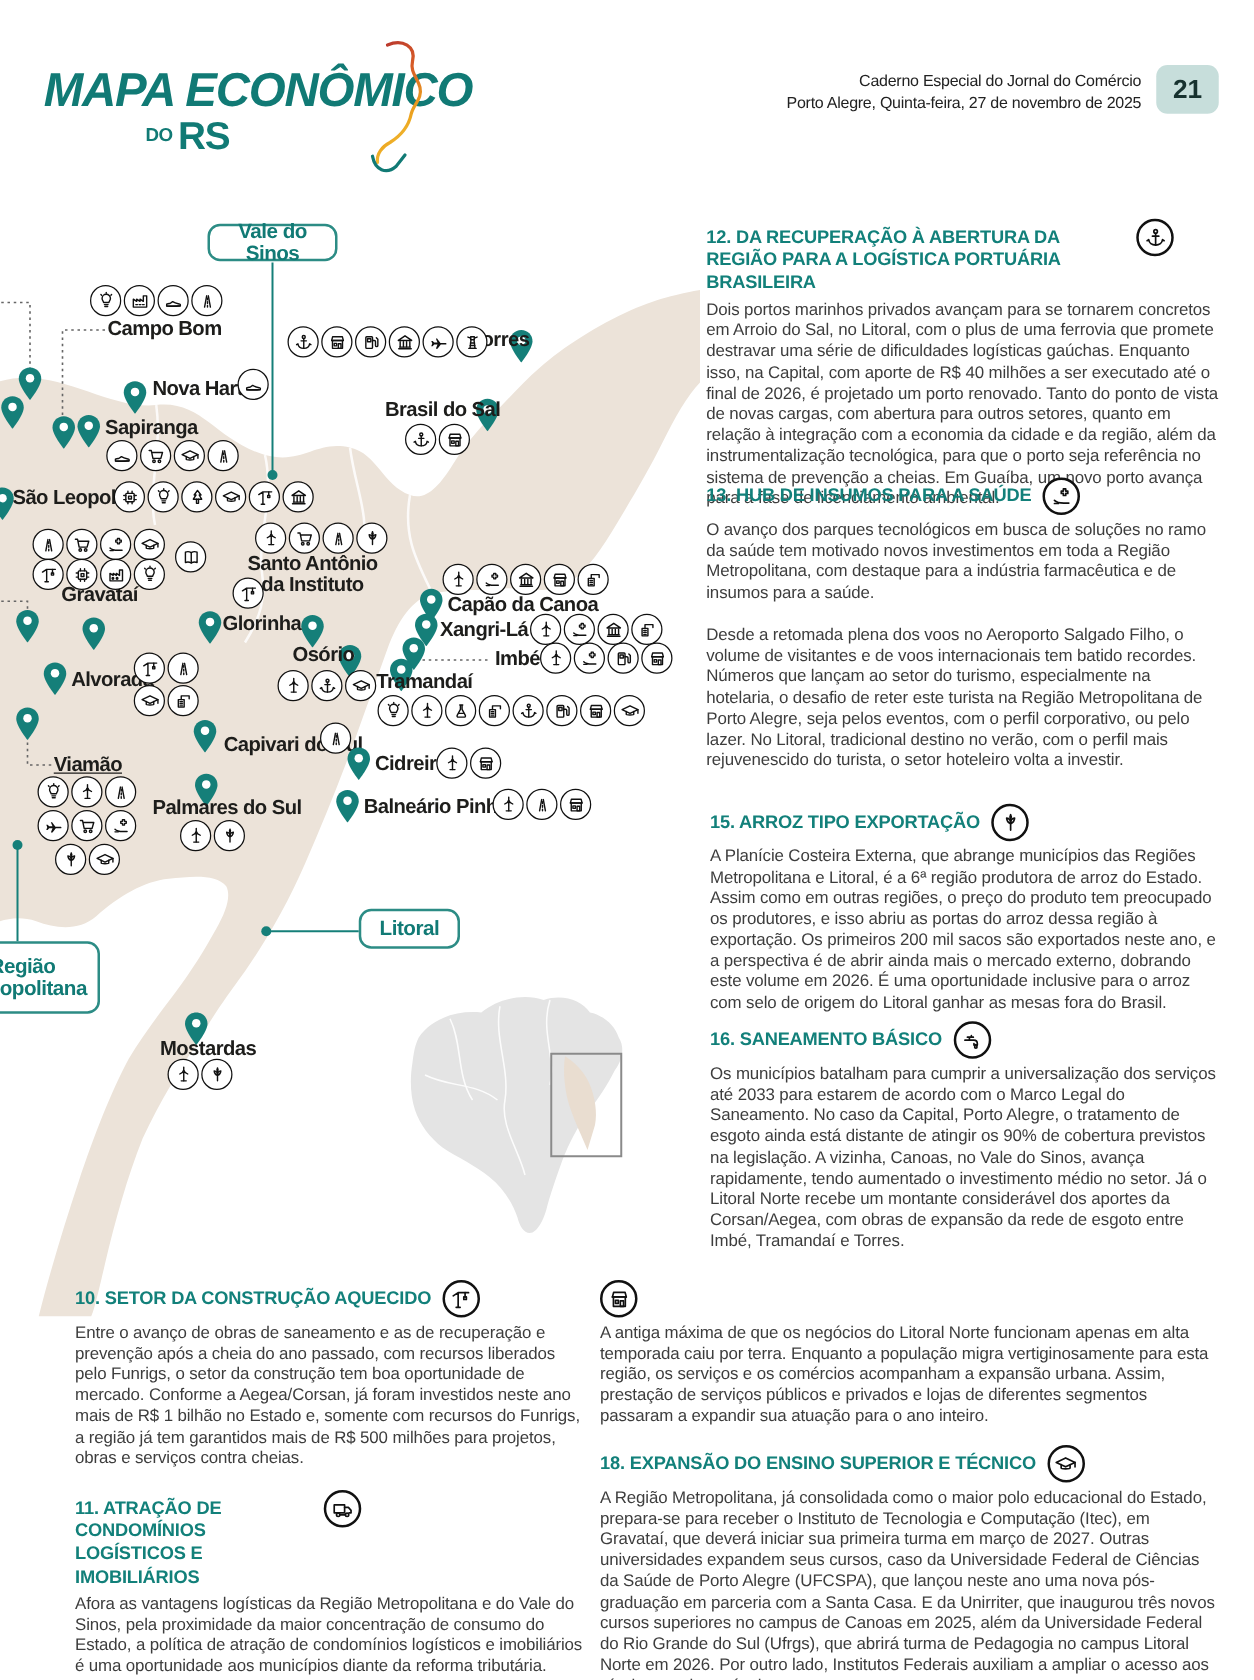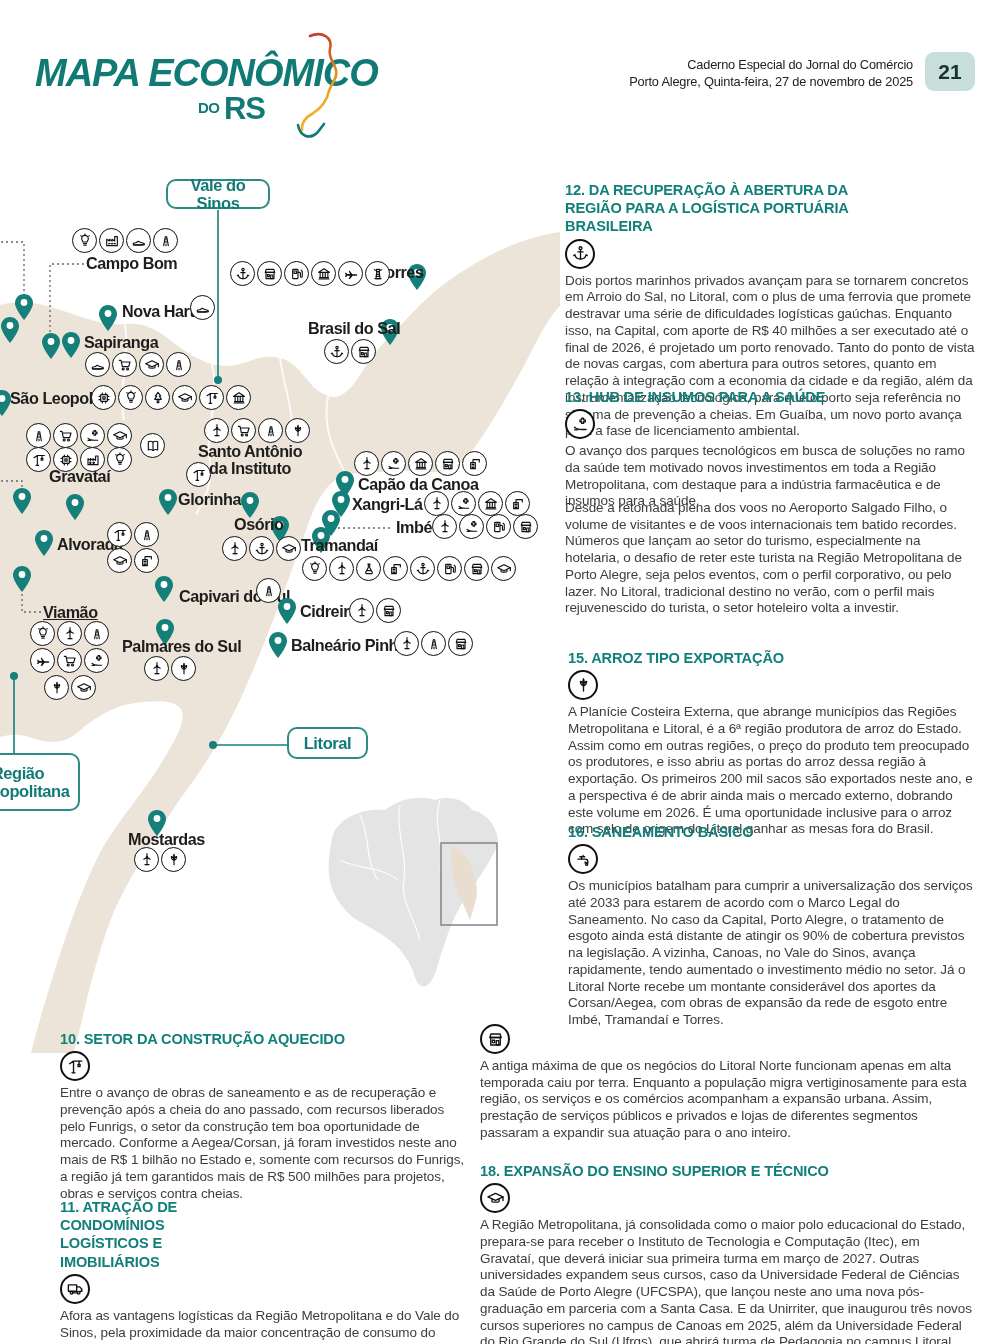--- a/index.html
+++ b/index.html
@@ -1,30 +1,30 @@
 <!DOCTYPE html>
 <html><head>
 <meta charset="utf-8">
 <style>
   html,body{margin:0;padding:0;background:#fff;}
   .page{position:relative;width:1003px;height:1344px;background:#fff;overflow:hidden;
         font-family:"Liberation Sans",sans-serif;}
   
   .logo{position:absolute;left:35px;top:52px;width:268px;color:#117a75;}
   .logo-l1{font-size:38px;font-weight:bold;letter-spacing:-1px;white-space:nowrap;font-style:italic;}
-  .logo-l2{text-align:right;margin-top:-4px;padding-right:38px;white-space:nowrap;}
+  .logo-l2{text-align:center;margin-top:-4px;padding-right:38px;white-space:nowrap;}
   .logo-do{font-size:15px;font-weight:bold;vertical-align:6px;letter-spacing:-0.5px;}
   .logo-rs{font-size:31px;font-weight:bold;letter-spacing:-1px;}
   .squiggle{position:absolute;left:272px;top:28px;}
   .edition{position:absolute;right:90px;top:57px;text-align:right;font-size:12.8px;color:#222;line-height:1.32;letter-spacing:-0.2px;}
   .badge{position:absolute;left:925px;top:52px;width:50px;height:39px;background:#c7dedb;border-radius:9px;
          display:flex;align-items:center;justify-content:center;font-size:21px;font-weight:bold;color:#17322f;}
   
   .section{position:absolute;}
-  .sec-title{display:flex;gap:9px;align-items:flex-start;flex-direction:column;}
+  .sec-title{display:flex;gap:9px;align-items:flex-start;}
   .sec-title h3{font-size:14.6px;font-weight:bold;color:#12807a;margin:0;line-height:1.25;letter-spacing:-0.15px;}
   .sec-icon{width:30px;height:30px;box-sizing:border-box;border:2px solid #111;border-radius:50%;
             flex:0 0 auto;display:flex;align-items:center;justify-content:center;background:#fff;margin-top:-6px;}
   .sec-icon svg{width:19px;height:19px;}
   .sec-body{font-size:13.5px;color:#3d3d3d;line-height:1.24;margin:4px 0 0 0;letter-spacing:-0.1px;}
   
   .map-base{position:absolute;left:0;top:0;}
   .city-label{position:absolute;font-size:16.2px;font-weight:bold;color:#1d1d1b;white-space:nowrap;
               letter-spacing:-0.45px;line-height:1.05;}
   .icirc{position:absolute;width:25px;height:25px;box-sizing:border-box;border:1.7px solid #101010;

